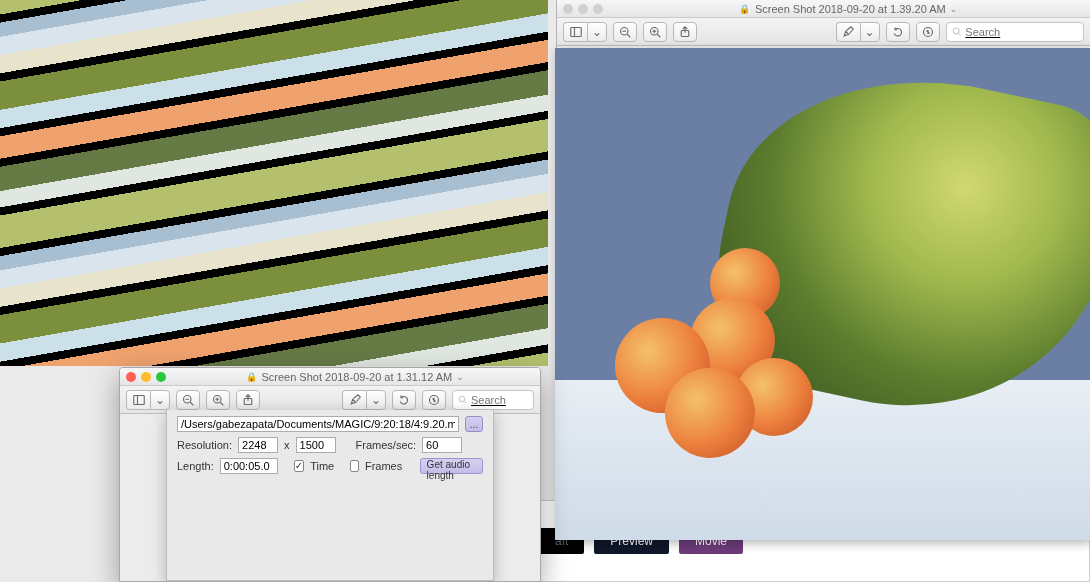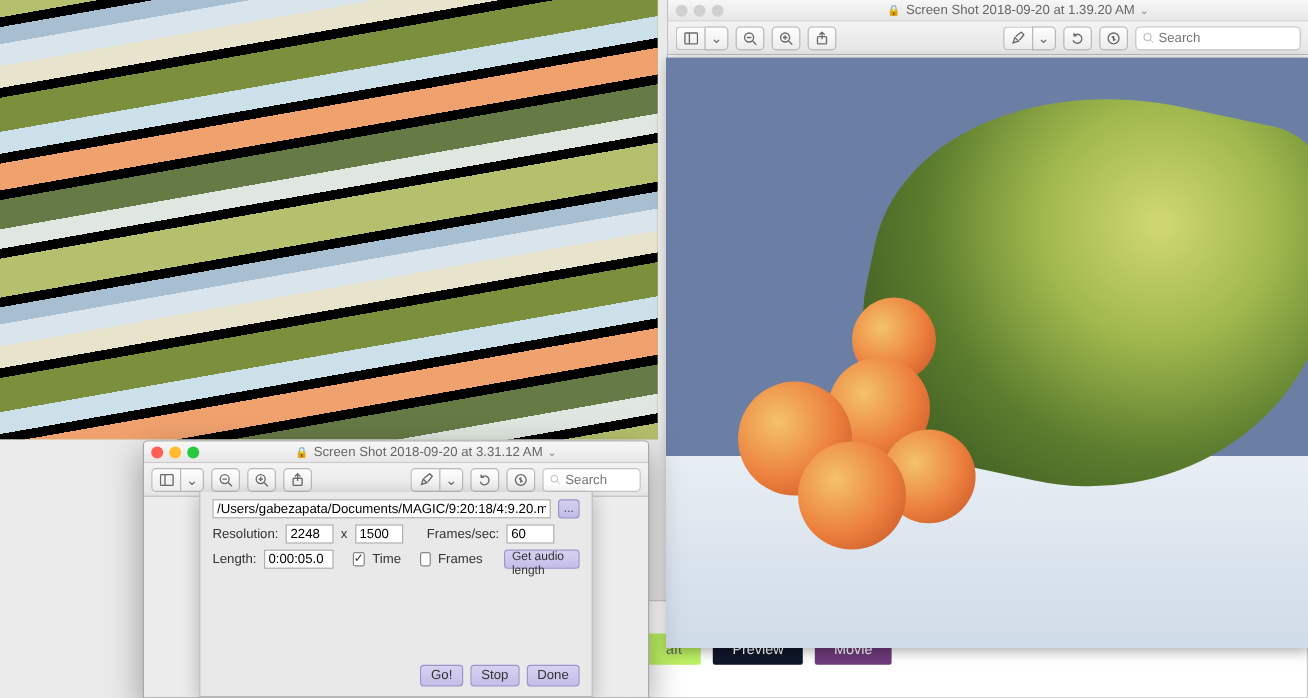--- a/index.html
+++ b/index.html
@@ -83,21 +83,21 @@
 .toolbtn svg { width: 12px; height: 12px; stroke:#6a6a6a; fill:none; stroke-width:1.5;}
 .tool-group { display:flex; }
 .tool-group .toolbtn:first-child { border-radius: 4px 0 0 4px; border-right:none;}
 .tool-group .toolbtn:last-child { border-radius: 0 4px 4px 0;}
 .toolbar .spacer { flex: 1; }
 .searchfield {
   height: 20px; flex:1; max-width: 140px;
   background: #fff; border:1px solid #c4c4c4; border-radius: 4px;
   display:flex; align-items:center; gap:4px; padding:0 5px; color:#999;
 }
-.searchfield input { border:none; outline:none; font-size:11px; width:100%; background:transparent;}
+.searchfield input { border:none; outline:none; font-size:11px; width:100%; background:transparent;text-decoration:underline;}
 .breadcrumb-strip {
   height: 16px; background:#f0f0f0; display:flex; align-items:center; justify-content:center;
   color:#aaa; font-size:10px; border-bottom:1px solid #ddd;
 }
 
 
 .radish-canvas {
   position: absolute;
   left: 555px; top: 48px;
   width: 535px; height: 492px;
@@ -123,21 +123,21 @@
 
 
 .webform {
   position:absolute; left:520px; top:500px; width:570px; height:82px;
   background:#fff; border:1px solid #ccc; padding:14px 18px; display:flex; gap:10px; align-items:center;
 }
 .btn {
   height:26px; padding:0 16px; border-radius:2px; border:none;
   font-size:12px; color:#fff; cursor:pointer;
 }
-.btn.draft { background:#bef264; color:#666;}
+.btn.draft { background:#000000; color:#666;}
 .btn.preview { background:#0f172a;}
 .btn.submit { background:#6e3b7a;}
 
 
 .front-window {
   position: absolute;
   left: 119px; top: 367px;
   width: 422px; height: 215px;
   background: #ececec;
   border: 1px solid #a8a8a8;
@@ -294,21 +294,21 @@
 
 <div class="front-window">
   <div class="titlebar">
     <div class="traffic">
       <span class="r"></span>
       <span class="y"></span>
       <span class="g"></span>
     </div>
     <div class="title-center">
       <span class="lock">🔒</span>
-      <span>Screen Shot 2018-09-20 at 3.31.12 AM</span>
+      <span>Screen Shot 2018-09-20 at 1.31.12 AM</span>
       <span class="chev">⌄</span>
     </div>
   </div>
   <div class="toolbar">
     <div class="tool-group">
       <span class="toolbtn">
           <svg viewBox="0 0 16 16">
             <rect x="1" y="2" width="14" height="12" rx="1"></rect>
             <line x1="6" y1="2" x2="6" y2="14"></line>
           </svg>
@@ -387,19 +387,14 @@
         <span style="width:6px"></span>
         <span class="chk checked"></span>
         <label>Time</label>
         <span style="width:6px"></span>
         <span class="chk"></span>
         <label>Frames</label>
         <span style="width:8px"></span>
         <span class="gal-btn">Get audio length</span>
       </div>
     </div>
-    <div class="export-footer">
-      <button class="sheet-btn">Go!</button>
-      <button class="sheet-btn">Stop</button>
-      <button class="sheet-btn">Done</button>
-    </div>
   </div>
 </div>
 
 </body></html>

